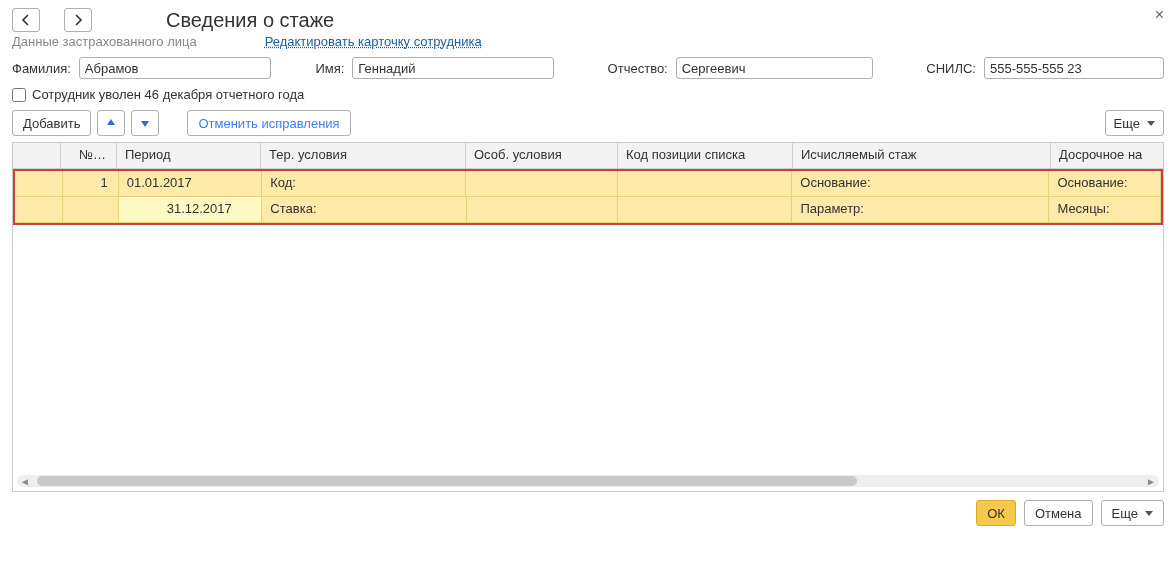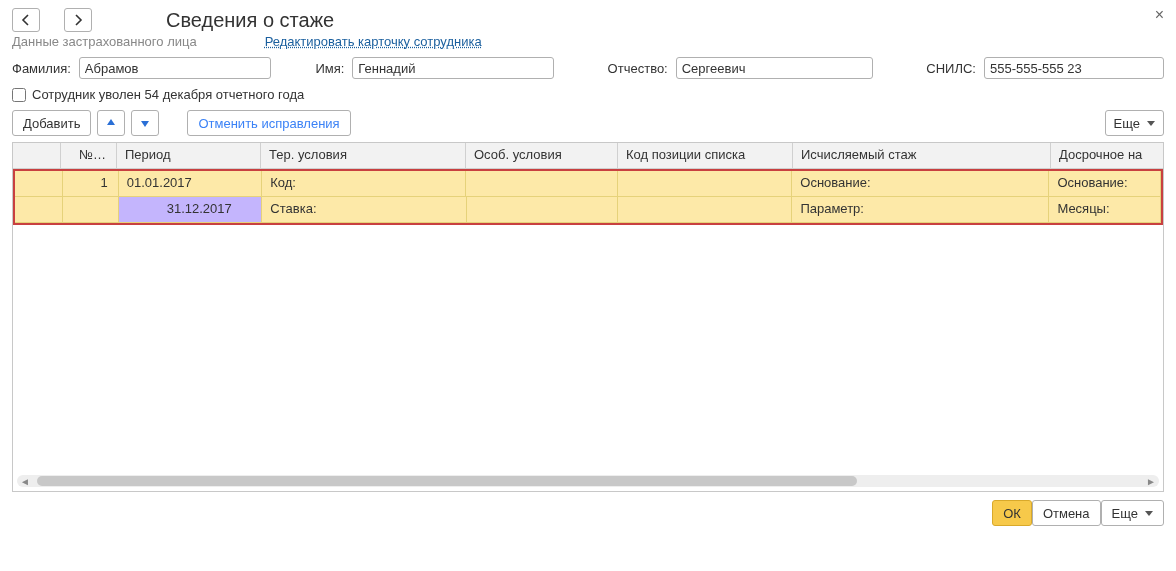--- a/index.html
+++ b/index.html
@@ -43,26 +43,26 @@
   .grid-head { display:flex; background:#f2f2f2; border-bottom:1px solid #d0d0d0; height:26px;}
   .gh { border-right:1px solid #d0d0d0; padding:4px 8px; font-size:13px; color:#333; overflow:hidden; white-space:nowrap; text-overflow:ellipsis;}
   .w-sel{width:48px;} .w-num{width:56px; text-align:right; padding-right:10px;} .w-period{width:144px;}
   .w-ter{width:205px;} .w-osob{width:152px;} .w-kod{width:175px;}
   .w-isch{width:258px;} .w-dosr{width:112px; border-right:none;}
   .grid-body { height:300px; overflow:auto; }
   .grid-row-group { border:2px solid #c84040; background:#fde9a8; }
   .gr { display:flex; height:26px; border-bottom:1px solid #e6d27a;}
   .gc { border-right:1px solid #e6d27a; padding:4px 8px; font-size:13px; overflow:hidden; white-space:nowrap;}
   .gc.num { text-align:right; padding-right:10px;}
-  .hl { background:#c4b5fd;padding-left:48px; }
+  .hl { background:#fef9c3;padding-left:48px; }
   .scroll-track { position:absolute; left:4px; right:4px; bottom:4px; height:12px; background:#eee; border-radius:6px;}
   .scroll-thumb { position:absolute; left:20px; top:1px; height:10px; width:820px; background:#c8c8c8; border-radius:5px;}
   .scroll-arrow { position:absolute; top:0; width:12px; height:12px; display:flex; align-items:center; justify-content:center; color:#888; font-size:10px;}
   .scroll-arrow.left{left:2px;} .scroll-arrow.right{right:2px;}
-  .footer { display:flex; justify-content:flex-end; margin-top:8px;}
+  .footer { display:flex; justify-content:flex-end; gap:8px; margin-top:8px;}
   .btn.primary { background:#f7c94a; border-color:#d9a92a; color:#333; font-weight:normal;}
 </style>
 </head>
 <body>
 
 <div class="root">
   <div class="close-x">×</div>
 
   <div class="titlebar">
     <div class="nav-btn">
@@ -93,21 +93,21 @@
       <span class="gap40"></span>
       <span class="field-label">Отчество:</span>
       <input class="text otch" value="Сергеевич" style="">
       <span class="gap40"></span>
       <span class="field-label">СНИЛС:</span>
       <input class="text snils" value="555-555-555 23" style="">
     </div>
 
     <div class="row chk-wrap">
       <input type="checkbox" style="">
-      <span>Сотрудник уволен 54 декабря отчетного года</span>
+      <span>Сотрудник уволен 46 декабря отчетного года</span>
     </div>
 
     <div class="toolbar">
       <button class="btn">
           <span>Добавить</span>
         </button>
       <button class="btn icon-only">
         <svg width="12" height="12" viewBox="0 0 12 12">
             <path d="M6 2 L10 8 L2 8 Z" fill="#2a6fd6"></path>
           </svg>

